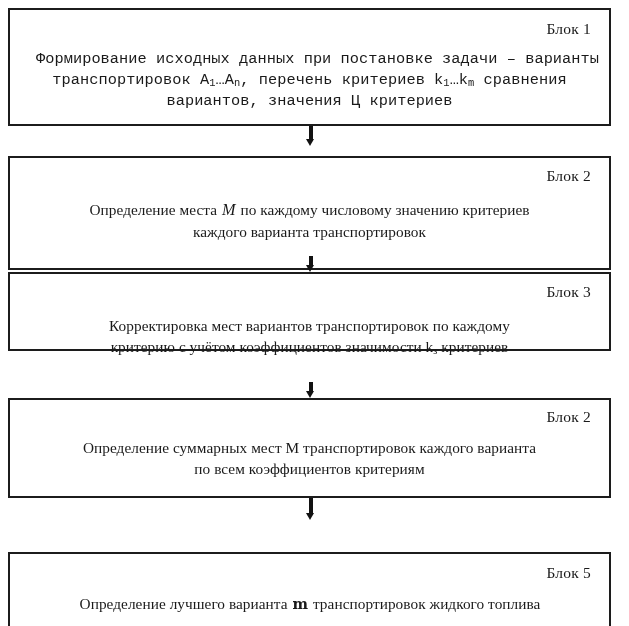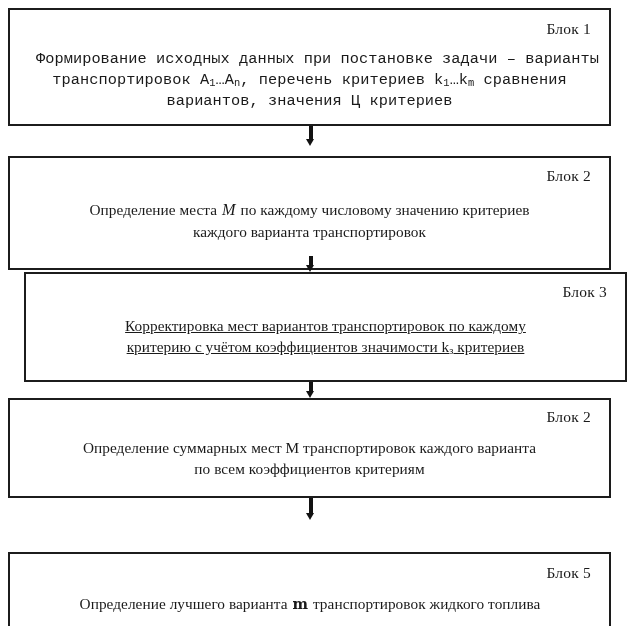--- a/index.html
+++ b/index.html
@@ -79,23 +79,23 @@
 
   
   #block-1 { top: 8px;   height: 118px; }
   #block-1 .block-label { padding-top: 10px; }
   #block-1 .block-body  { padding-top: 12px; font-family: Liberation Mono, monospace; }
 
   #block-2 { top: 156px; height: 114px; }
   #block-2 .block-label { padding-top: 9px; }
   #block-2 .block-body  { padding-top: 15px; }
 
-  #block-3 { top: 272px; height: 110px; margin-left: 16px; }
+  #block-3 { top: 272px; height: 79px; }
   #block-3 .block-label { padding-top: 9px; }
-  #block-3 .block-body  { padding-top: 15px; text-decoration: underline; }
+  #block-3 .block-body  { padding-top: 15px; }
 
   #block-4 { top: 398px; height: 100px; }
   #block-4 .block-label { padding-top: 8px; }
   #block-4 .block-body  { padding-top: 12px; }
 
   #block-5 { top: 552px; height: 91px; }
   #block-5 .block-label { padding-top: 10px; }
   #block-5 .block-body  { padding-top: 12px; padding-left: 27px; }
 
   

